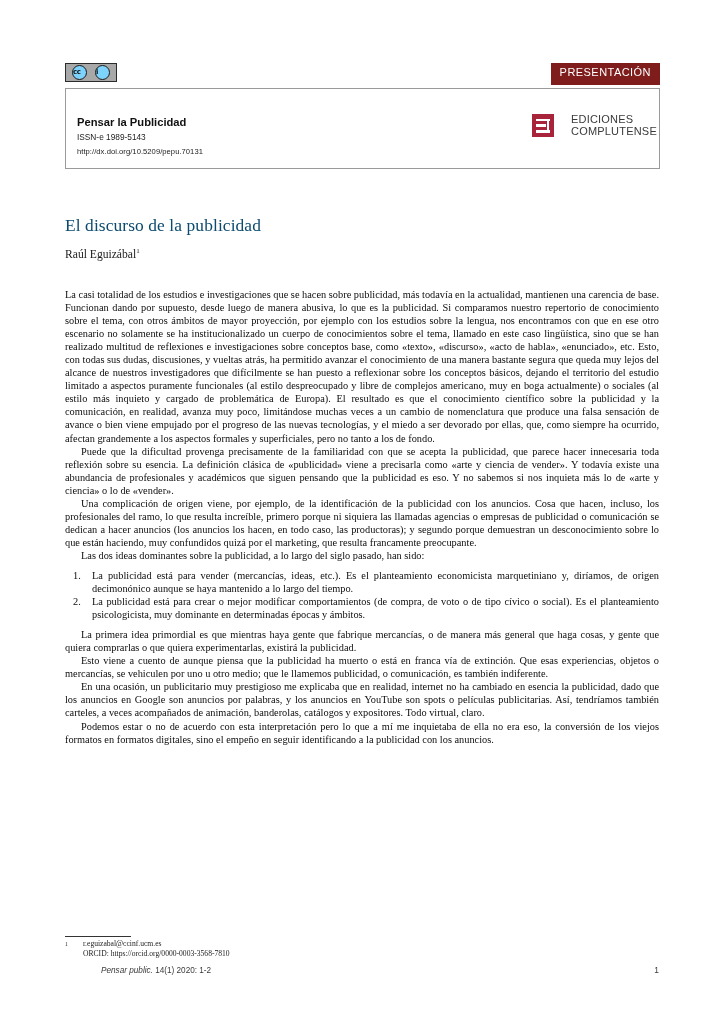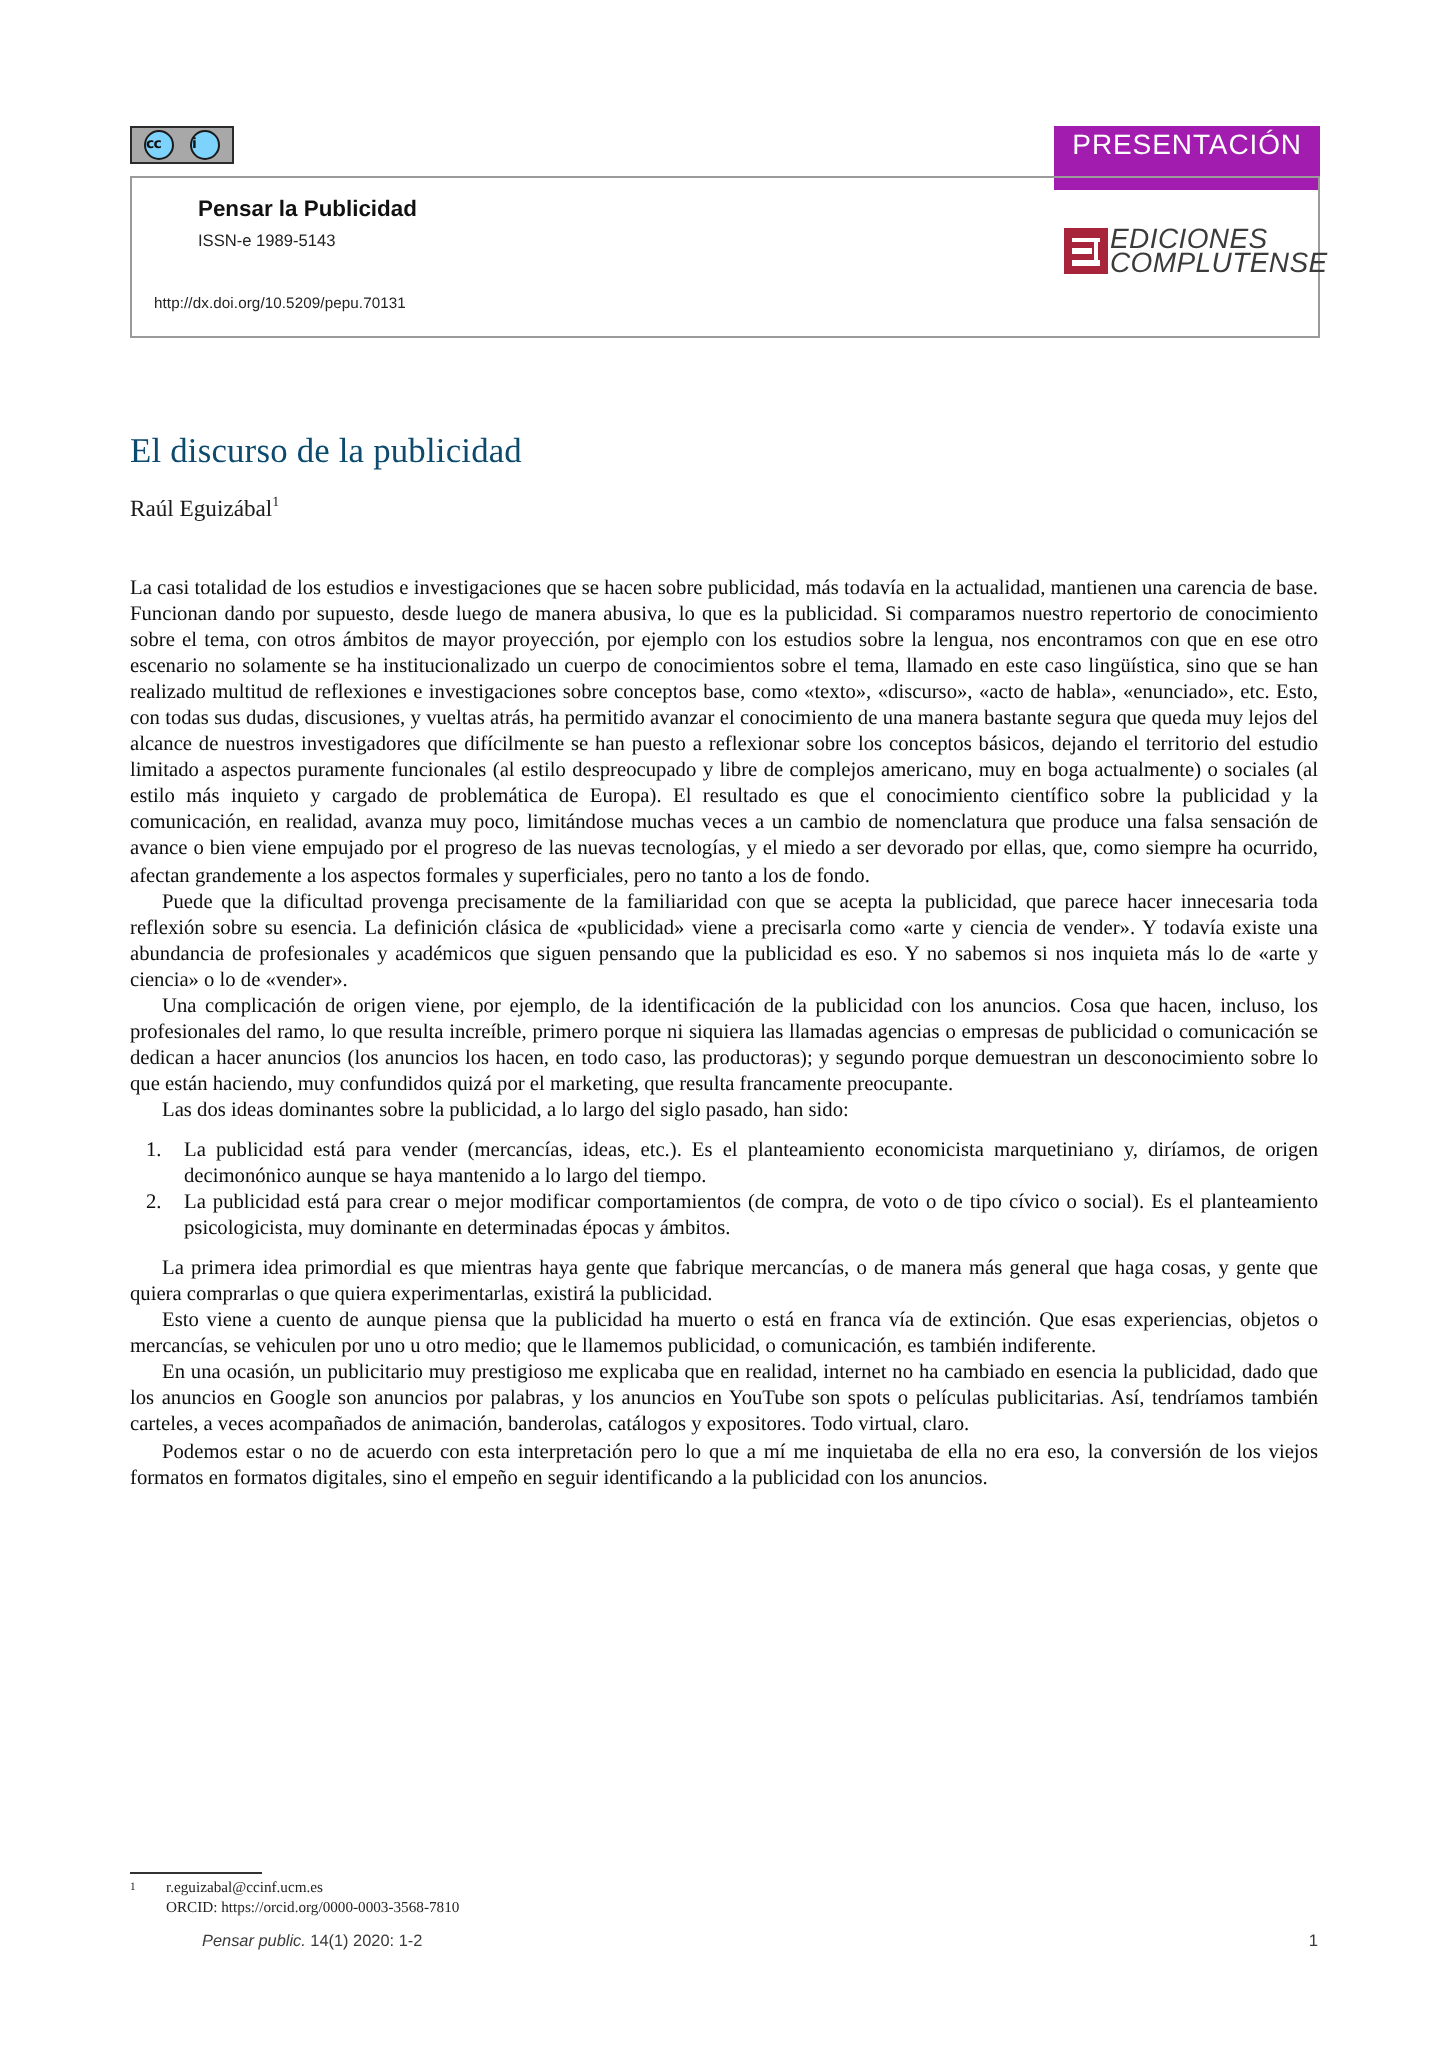--- a/index.html
+++ b/index.html
@@ -55,44 +55,43 @@
     font-size: 7px;
     font-weight: bold;
     line-height: 12px;
     text-align: left;
     letter-spacing: -0.4px;
   }
   .section-badge {
     position: absolute;
     right: 0;
     top: 0;
-    background: #a21caf;
+    background: #7f1d1d;
     color: #ffffff;
     font-family: "Liberation Sans", "DejaVu Sans", sans-serif;
-    font-size: 14px;
+    font-size: 11px;
     letter-spacing: 0.45px;
-    padding: 4px 9px 18px 9px;
+    padding: 4px 9px 8px 9px;
     line-height: 10px;
   }
 
   
   .masthead {
     position: absolute;
     left: 65px;
     top: 88px;
     width: 595px;
     height: 81px;
     border: 1px solid #9a9a9a;
     box-sizing: border-box;
   }
   .masthead-left {
     position: absolute;
     left: 11px;
-    top: 9px;
-    margin-left: 22px;
+    top: 26px;
   }
   .journal-title {
     font-family: "Liberation Sans", "DejaVu Sans", sans-serif;
     font-size: 11.2px;
     font-weight: bold;
     color: #111;
     line-height: 14px;
   }
   .journal-issn {
     font-family: "Liberation Sans", "DejaVu Sans", sans-serif;
@@ -131,28 +130,27 @@
     background: #ffffff;
     height: 2.4px;
   }
   .publisher-mark i.l1 { top: 4.5px;  width: 14px; }
   .publisher-mark i.l2 { top: 10.3px; width: 10px; }
   .publisher-mark i.l3 { top: 16.1px; width: 14px; }
   .publisher-mark i.v  {
     left: 15px; top: 4.5px; width: 2.4px; height: 14px;
   }
   .publisher-name {
-    margin-left: 1px;
-    font-family: "Liberation Sans", "DejaVu Sans", sans-serif;
-    font-size: 14px;
+    margin-left: 17px;
+    font-family: "Liberation Sans", "DejaVu Sans", sans-serif;
+    font-size: 11px;
     color: #3b3b3b;
     line-height: 11.6px;
     letter-spacing: 0.2px;
     white-space: pre-line;
-    font-style: italic;
   }
 
   
   .article-title {
     position: absolute;
     left: 65px;
     top: 215px;
     font-size: 17.4px;
     color: #0c4a6e;
     letter-spacing: 0.1px;

